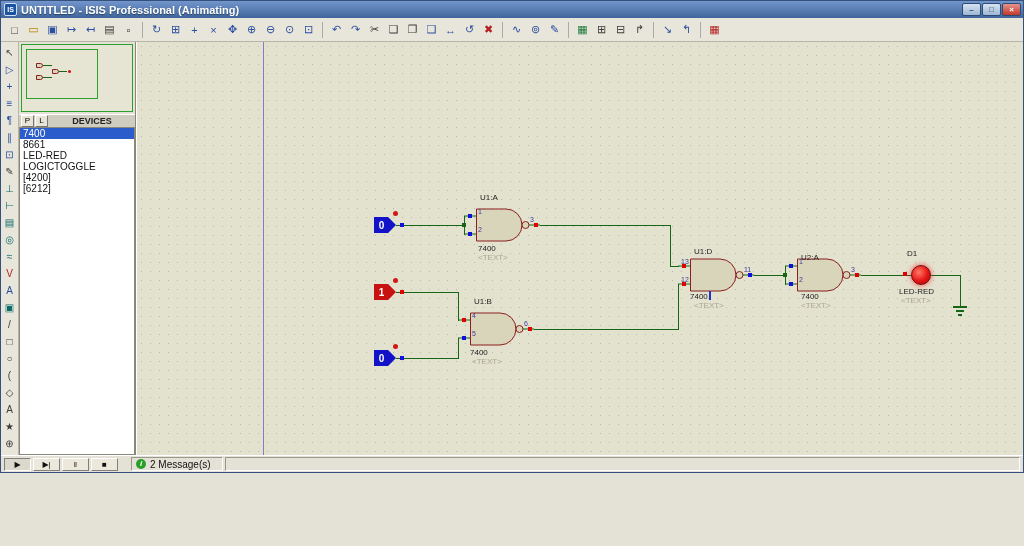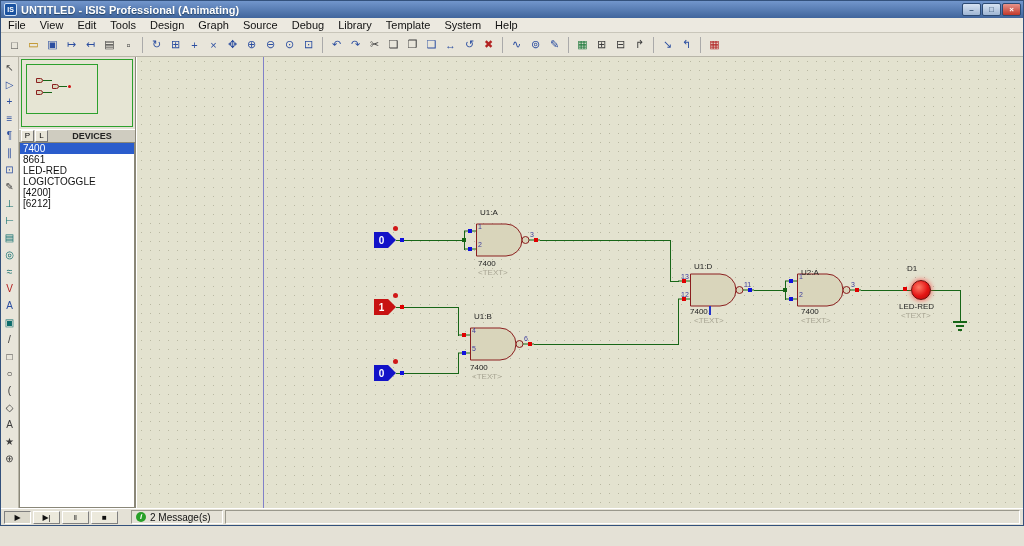--- a/index.html
+++ b/index.html
@@ -4,21 +4,21 @@
 <style>
   * { box-sizing: border-box; }
   html,body { margin:0; padding:0; }
   body {
     width:1024px; height:546px;
     font-family:"Liberation Sans", sans-serif;
     background:#e4e1d6;
     overflow:hidden;
   }
   .window {
-    position:relative; width:1024px; height:526px;
+    position:relative; width:1024px; height:473px;
     border:1px solid #33517c;
     display:flex; flex-direction:column;
     background:#e4e1d6;
   }
   
   .titlebar {
     height:17px; flex:0 0 17px;
     background:linear-gradient(#7296cc,#40659c);
     display:flex; align-items:center;
     padding:0 2px 0 3px;
@@ -174,34 +174,20 @@
   <div class="titlebar">
     <div class="app-icon">
         <span>IS</span>
       </div>
     <div class="title-text">UNTITLED - ISIS Professional (Animating)</div>
     <div class="wbtn">–</div>
     <div class="wbtn">□</div>
     <div class="wbtn close">×</div>
   </div>
 
-  <div class="menubar">
-    <span class="menu-item">File</span>
-    <span class="menu-item">View</span>
-    <span class="menu-item">Edit</span>
-    <span class="menu-item">Tools</span>
-    <span class="menu-item">Design</span>
-    <span class="menu-item">Graph</span>
-    <span class="menu-item">Source</span>
-    <span class="menu-item">Debug</span>
-    <span class="menu-item">Library</span>
-    <span class="menu-item">Template</span>
-    <span class="menu-item">System</span>
-    <span class="menu-item">Help</span>
-  </div>
 
   <div class="toolbar">
     <span class="tb-icon c-dark">□</span>
     <span class="tb-icon c-yellow">▭</span>
     <span class="tb-icon c-blue">▣</span>
     <span class="tb-icon c-blue">↦</span>
     <span class="tb-icon c-blue">↤</span>
     <span class="tb-icon c-dark">▤</span>
     <span class="tb-icon c-dark">▫</span>
     <span class="tb-sep"></span>

